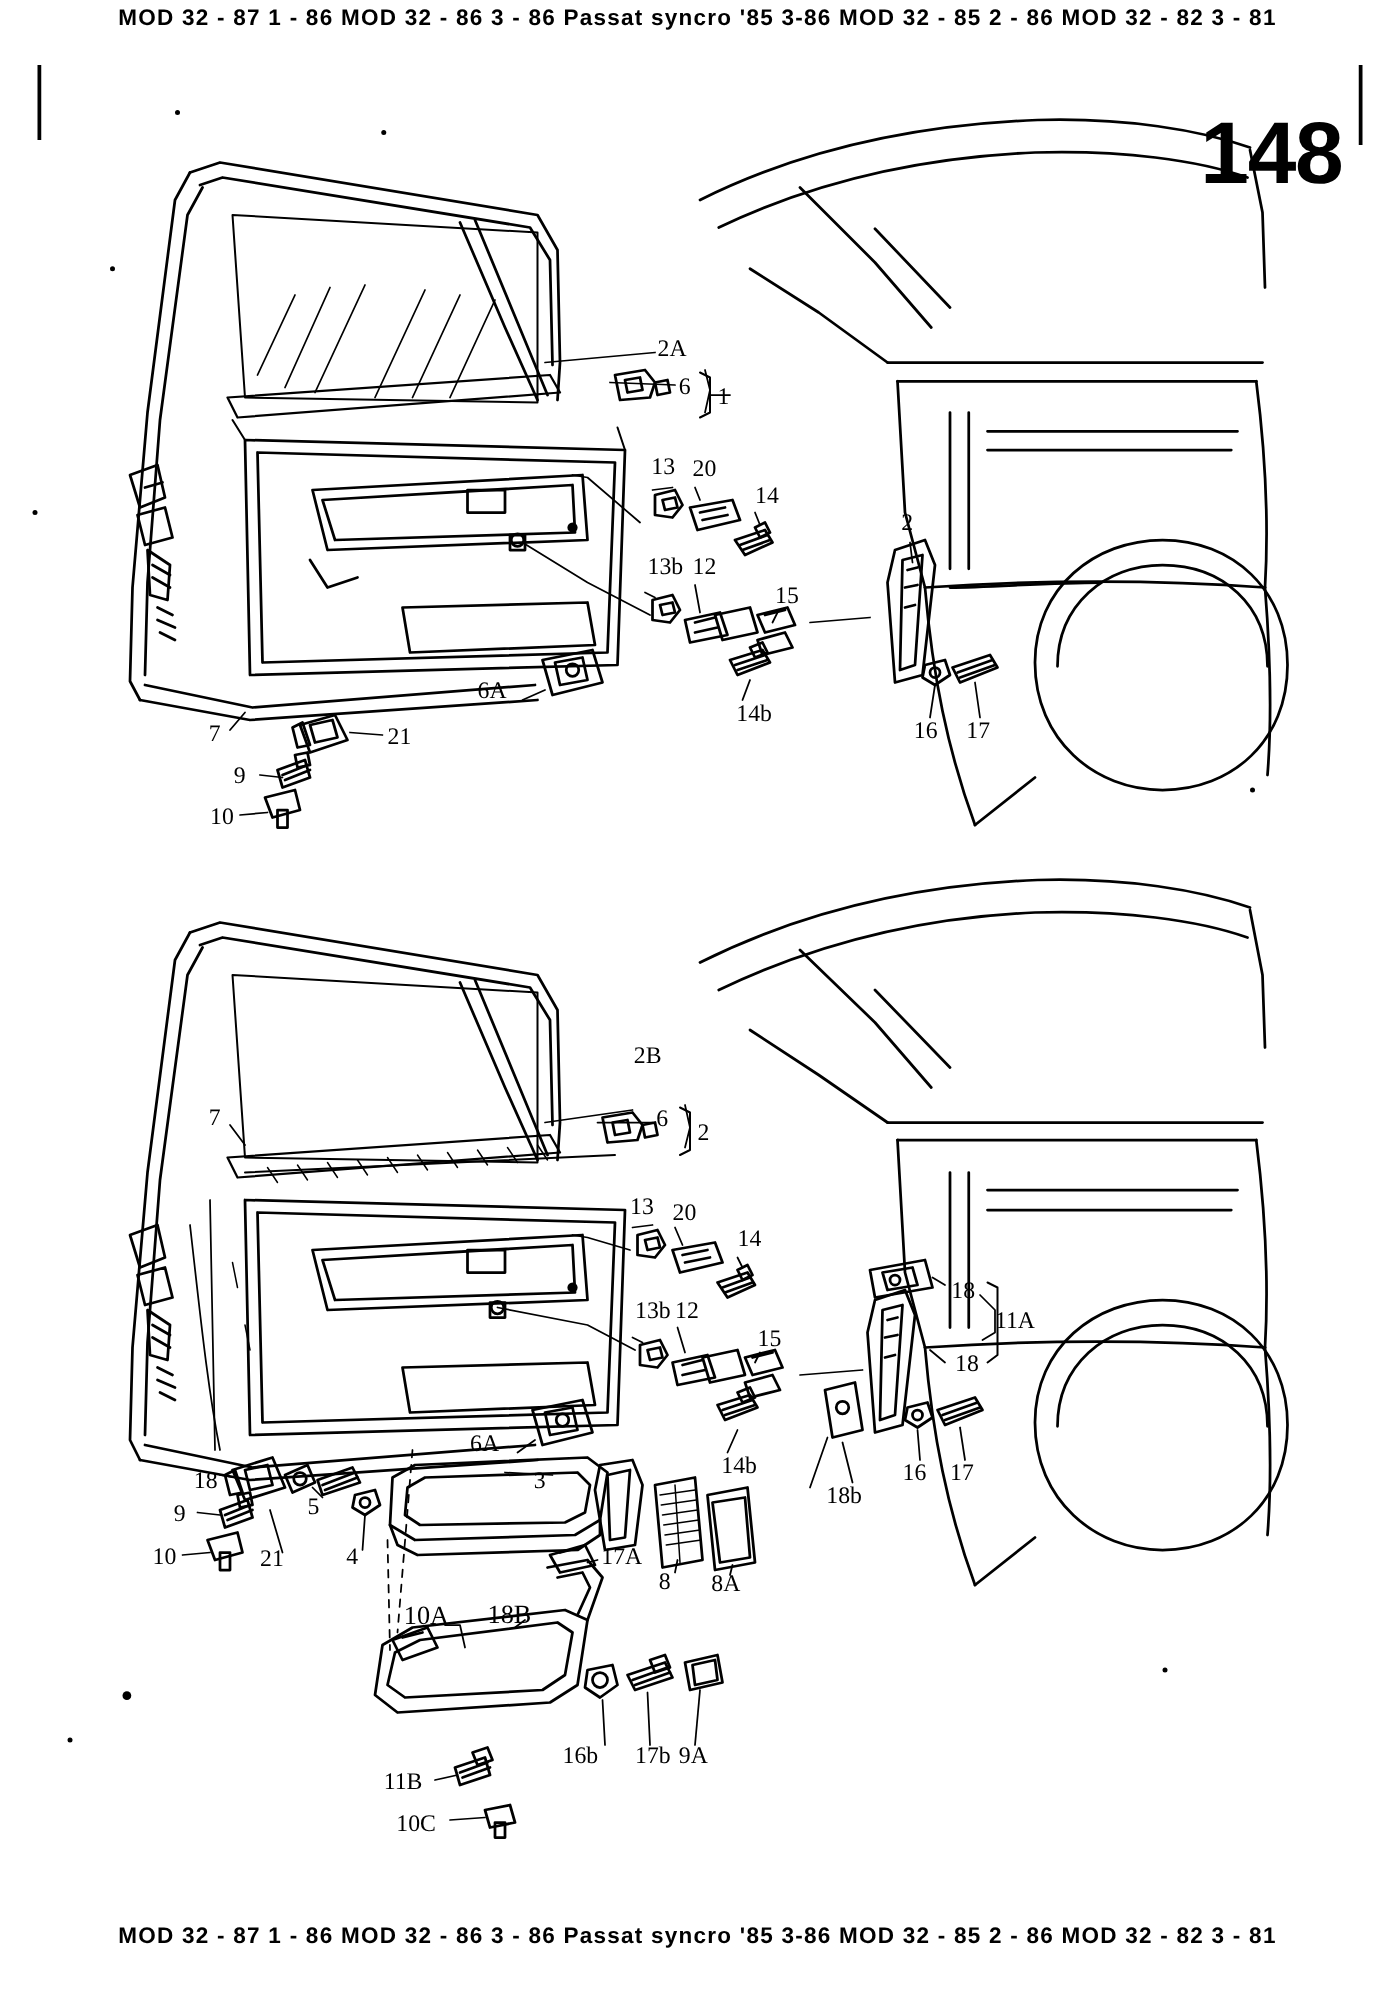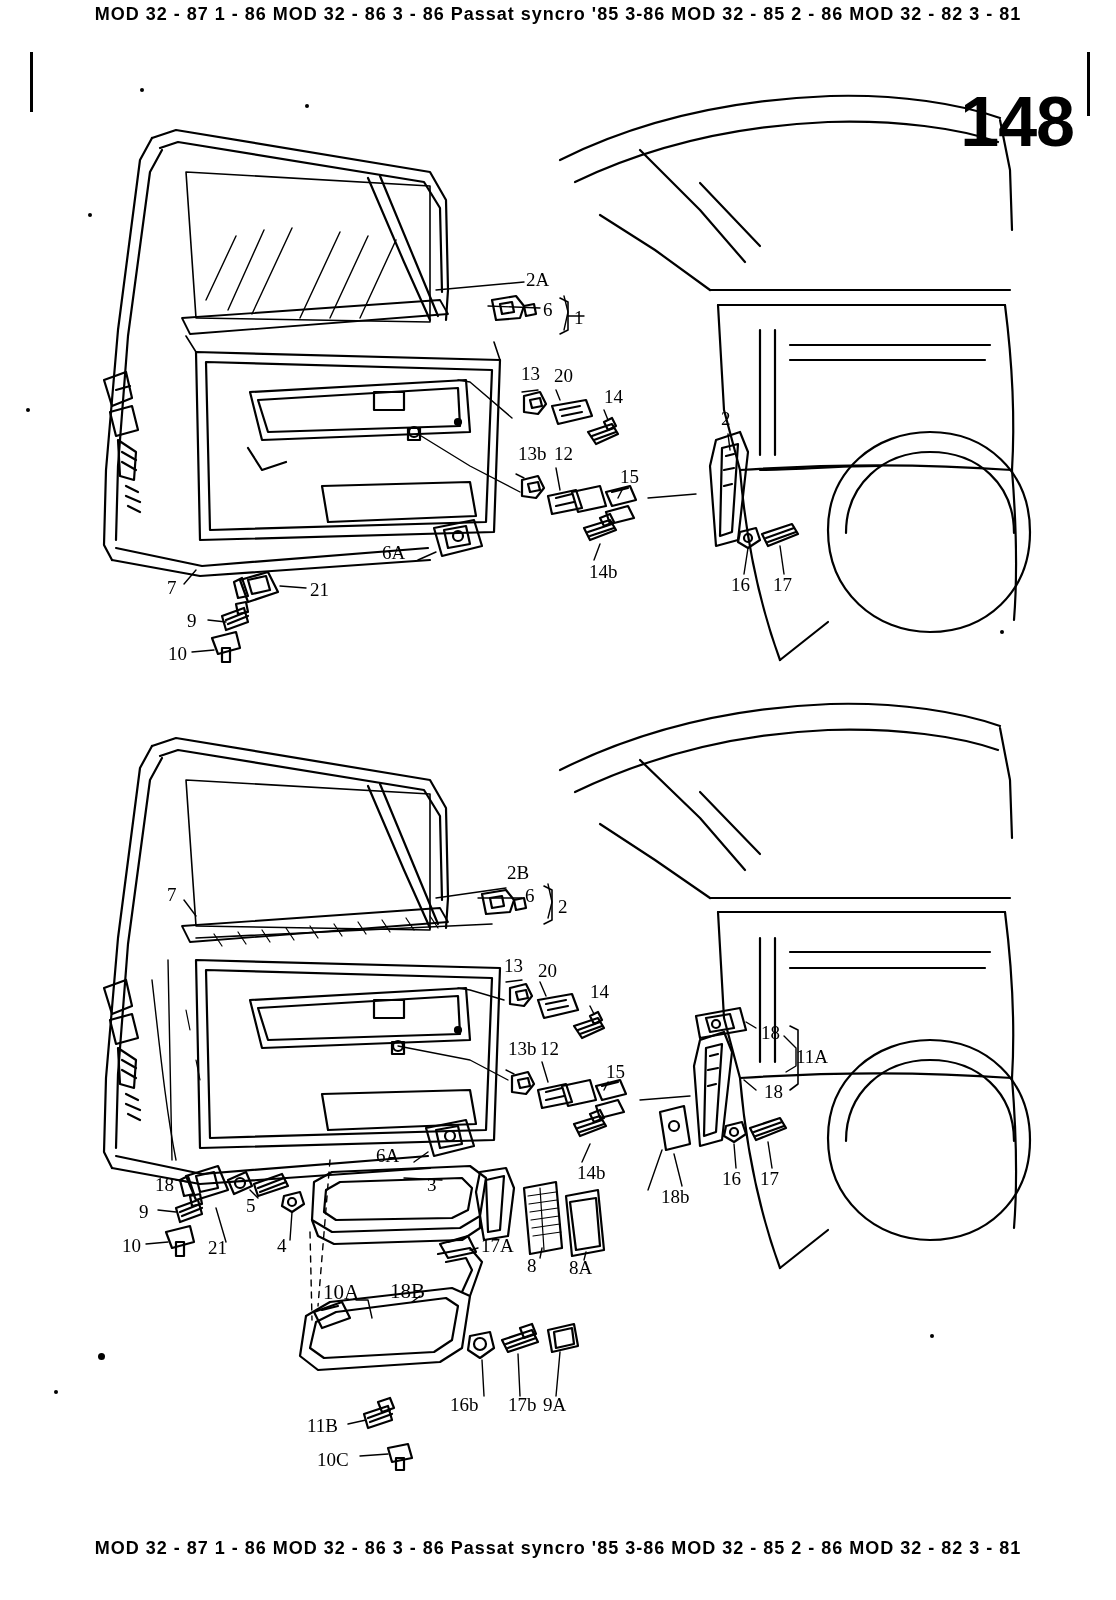--- a/index.html
+++ b/index.html
@@ -421,21 +421,21 @@
   <div class="lbl" style="left:620px;top:466px">15</div>
   <div class="lbl" style="left:382px;top:542px">6A</div>
   <div class="lbl" style="left:589px;top:561px">14b</div>
   <div class="lbl" style="left:731px;top:574px">16</div>
   <div class="lbl" style="left:773px;top:574px">17</div>
   <div class="lbl" style="left:167px;top:577px">7</div>
   <div class="lbl" style="left:310px;top:579px">21</div>
   <div class="lbl" style="left:187px;top:610px">9</div>
   <div class="lbl" style="left:168px;top:643px">10</div>
 
-  <div class="lbl" style="left:507px;top:862px">2B</div>
+  <div class="lbl" style="left:507px;top:834px">2B</div>
   <div class="lbl" style="left:525px;top:885px">6</div>
   <div class="lbl" style="left:558px;top:896px">2</div>
   <div class="lbl" style="left:167px;top:884px">7</div>
   <div class="lbl" style="left:504px;top:955px">13</div>
   <div class="lbl" style="left:538px;top:960px">20</div>
   <div class="lbl" style="left:590px;top:981px">14</div>
   <div class="lbl" style="left:761px;top:1022px">18</div>
   <div class="lbl" style="left:796px;top:1046px">11A</div>
   <div class="lbl" style="left:508px;top:1038px">13b</div>
   <div class="lbl" style="left:540px;top:1038px">12</div>

